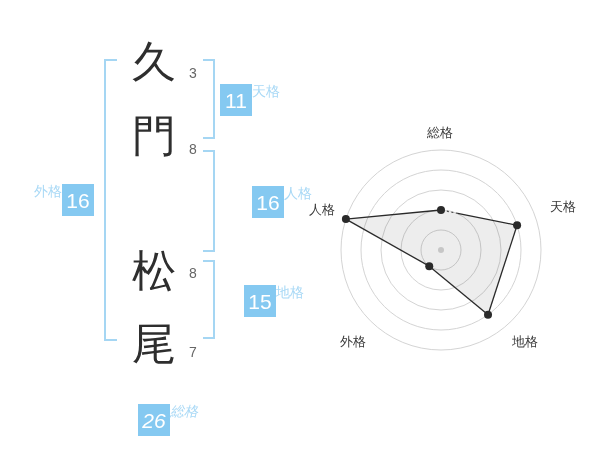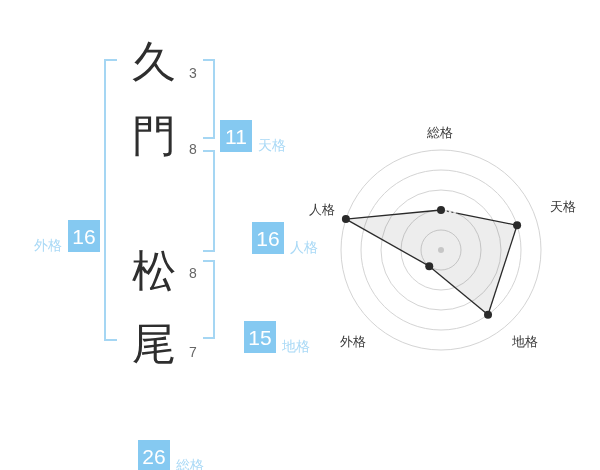--- a/index.html
+++ b/index.html
@@ -39,26 +39,26 @@
   .bracket-right {
     left:203px; width:12px;
     border-right-width:2px; border-top-width:2px; border-bottom-width:2px;
   }
   .bracket-ten { top:59px;  height:80px; }
   .bracket-jin { top:150px; height:102px; }
   .bracket-chi { top:260px; height:79px; }
 
   
   .kaku-row {
-    position:absolute; display:flex; align-items:flex-end; gap:6px; height:32px;margin-top:36px;
+    position:absolute; display:flex; align-items:flex-start; height:32px;
   }
   .row-ten { left:220px; top:84px; }
   .row-jin { left:220px; top:186px;padding-left:32px; }
   .row-chi { left:220px; top:285px;padding-left:24px; }
-  .row-sou { left:138px; top:404px; }
+  .row-sou { left:138px; top:404px;font-style:italic; }
   .row-gai { left:34px;  top:184px; }
   .kaku-badge {
     width:32px; height:32px; background:#85c9f1; color:#ffffff;
     display:flex; align-items:center; justify-content:center;
     font-size:21px; line-height:1; flex:0 0 auto;
   }
   .kaku-label { font-size:14px; color:#a9d9f6; line-height:1; white-space:nowrap; }
 
   
   #radar-wrap { position:absolute; left:300px; top:110px; width:280px; height:260px; }

